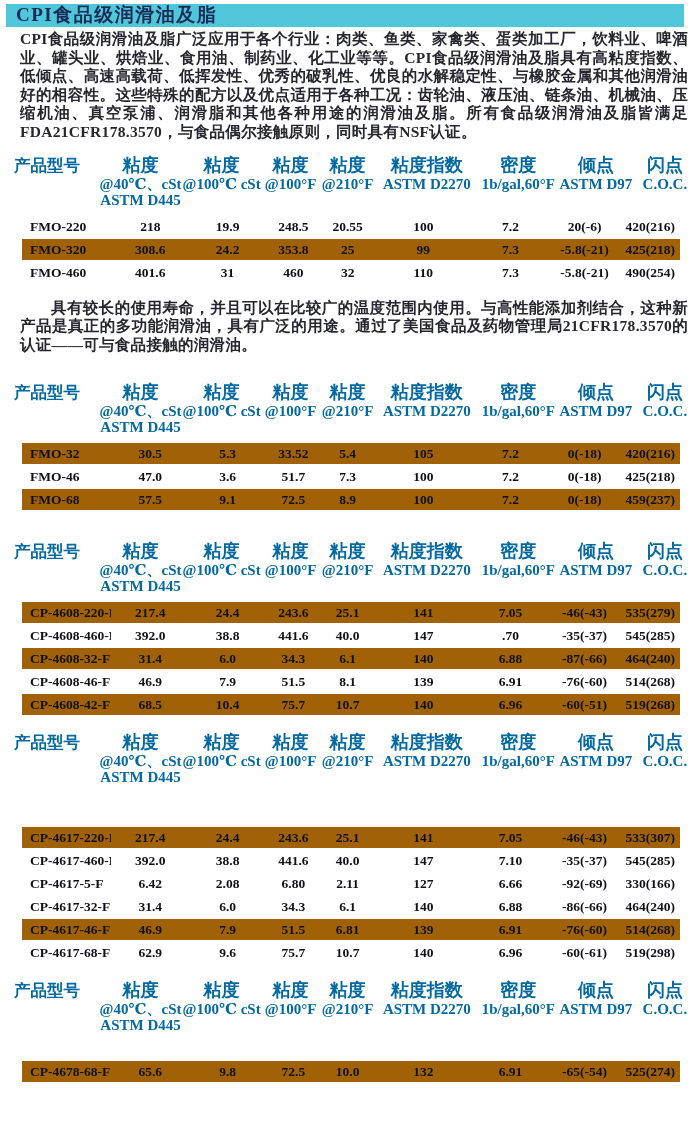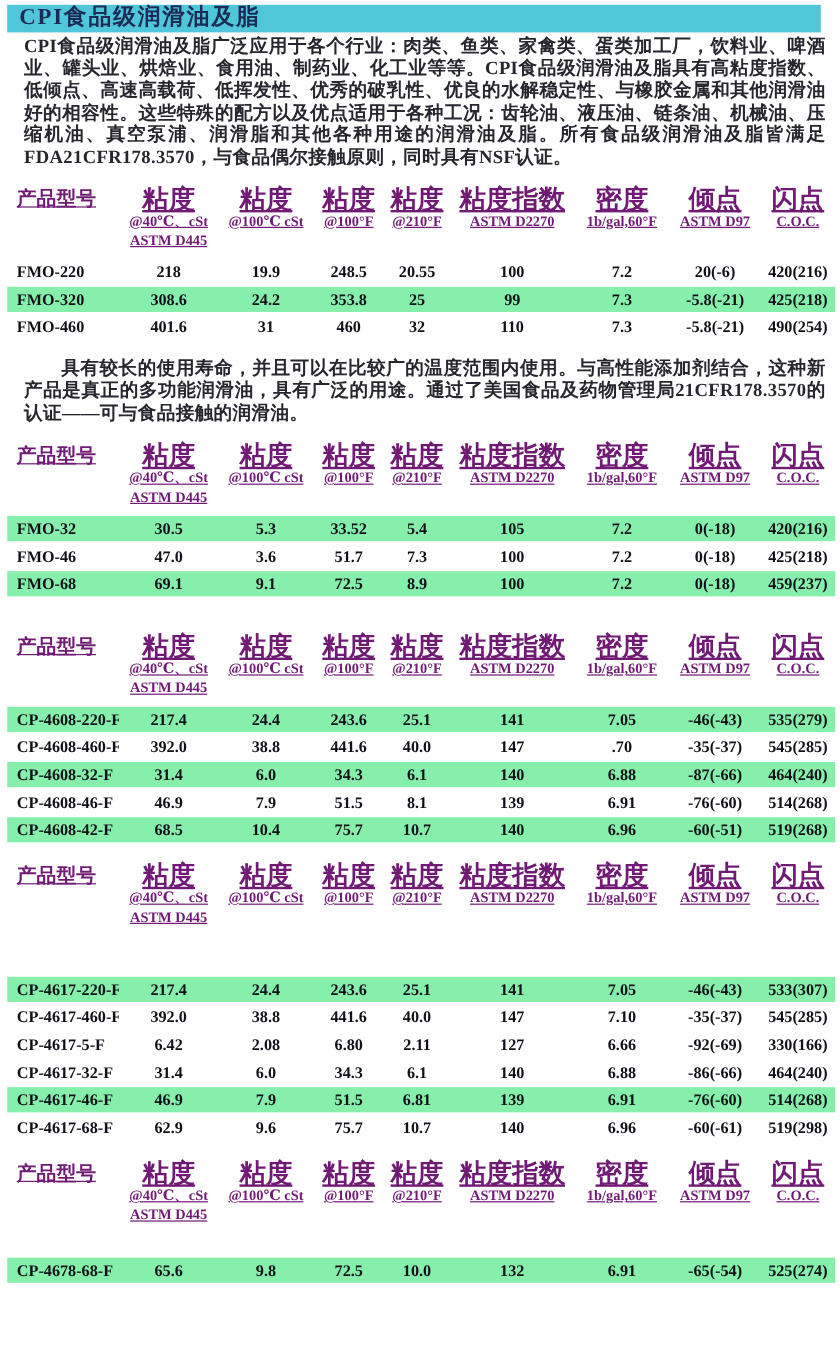--- a/index.html
+++ b/index.html
@@ -15,38 +15,38 @@
     font-size:19px; font-weight:bold; letter-spacing:1.5px;
     height:23px; line-height:22px;
     padding-left:10px; margin:0 16px 3px 6px;
   }
   .section-bar.second { margin-top:6px; }
   .para {
     color:#26262e; font-size:15.5px; line-height:18.6px;
     text-align:justify; letter-spacing:0.3px;
     margin:1px 12px 6px 20px;
   }
-  .para.indent { text-indent:2em; margin-top:16px; margin-bottom:8px; }
+  .para.indent { text-indent:2em; margin-top:16px; margin-bottom:21px; }
   .tbl { margin:0 4px 0 6px; }
   .tbl .thead { display:flex; align-items:flex-start; padding:7px 0 2px; }
   .tbl .thead { margin-bottom:6px; }
   .tbl.hg-lg .thead { margin-bottom:40px; }
   .tbl.hg-md .thead { margin-bottom:26px; }
   .tbl.mt-md { margin-top:24px; }
   .tbl.mt-sm { margin-top:10px; }
-  .hcell { text-align:center; color:#701a75;text-decoration:underline; }
-  .hcell .h1 { font-size:22px; line-height:21px; display:block; }
-  .hcell .h2, .hcell .h3 { font-size:12px; line-height:16px; display:block; }
+  .hcell { text-align:center; color:#0369a1; }
+  .hcell .h1 { font-size:18px; line-height:21px; display:block; }
+  .hcell .h2, .hcell .h3 { font-size:15px; line-height:16px; display:block; }
   .hcell.c0 { text-align:left; padding-left:8px; }
   .hcell.c0 .h1 { font-size:16.5px; }
   .trow {
     display:flex; height:21px; line-height:21px;
-    font-size:13.5px; color:#101018; margin:2px 0;
+    font-size:13.5px; color:#101018; margin:2px 16px;
   }
-  .trow.hl { background:#86efac; }
+  .trow.hl { background:#a16207; }
   .cell { text-align:center; overflow:hidden; white-space:nowrap; }
   .cell.c0 { text-align:left; padding-left:8px; }
   .c0 { width:13.5%; } .c1 { width:12%; } .c2 { width:11.5%; }
   .c3 { width:8.5%; } .c4 { width:8%; } .c5 { width:15%; }
   .c6 { width:11.5%; } .c7 { width:11%; } .c8 { width:9%; }
 </style>
 </head>
 <body>
 
 <div class="page">
@@ -191,21 +191,21 @@
         <div class="cell c2">3.6</div>
         <div class="cell c3">51.7</div>
         <div class="cell c4">7.3</div>
         <div class="cell c5">100</div>
         <div class="cell c6">7.2</div>
         <div class="cell c7">0(-18)</div>
         <div class="cell c8">425(218)</div>
       </div>
       <div class="trow hl">
         <div class="cell c0">FMO-68</div>
-        <div class="cell c1">69.1</div>
+        <div class="cell c1">57.5</div>
         <div class="cell c2">9.1</div>
         <div class="cell c3">72.5</div>
         <div class="cell c4">8.9</div>
         <div class="cell c5">100</div>
         <div class="cell c6">7.2</div>
         <div class="cell c7">0(-18)</div>
         <div class="cell c8">459(237)</div>
       </div>
     </div>
 

